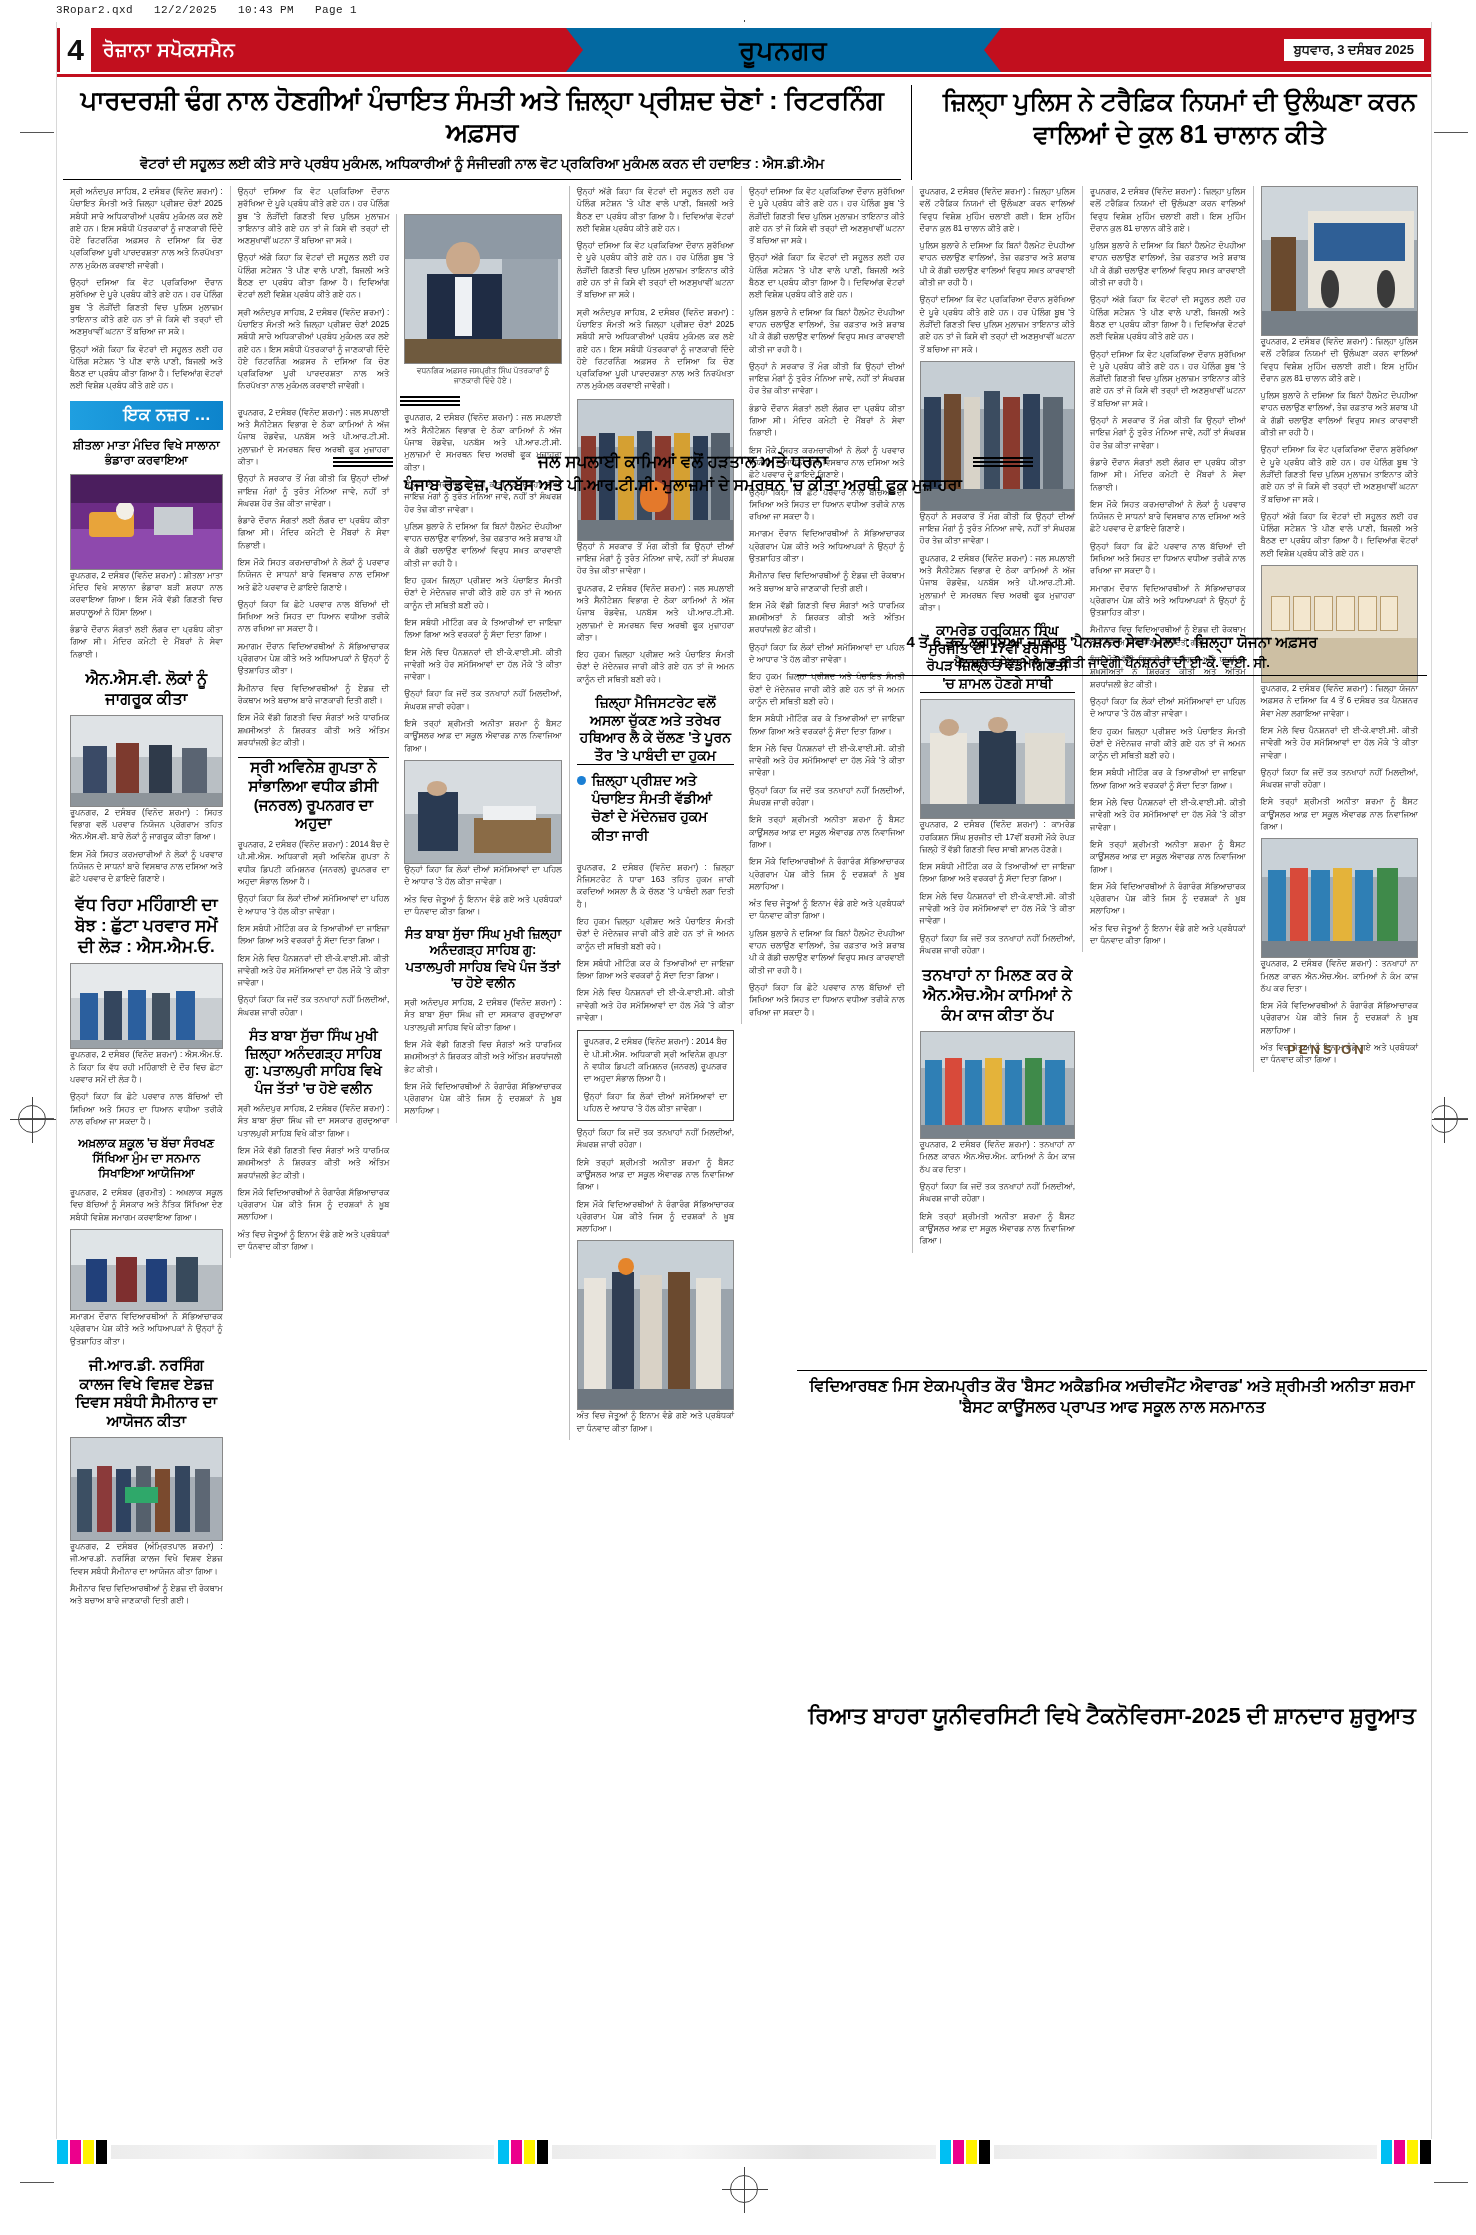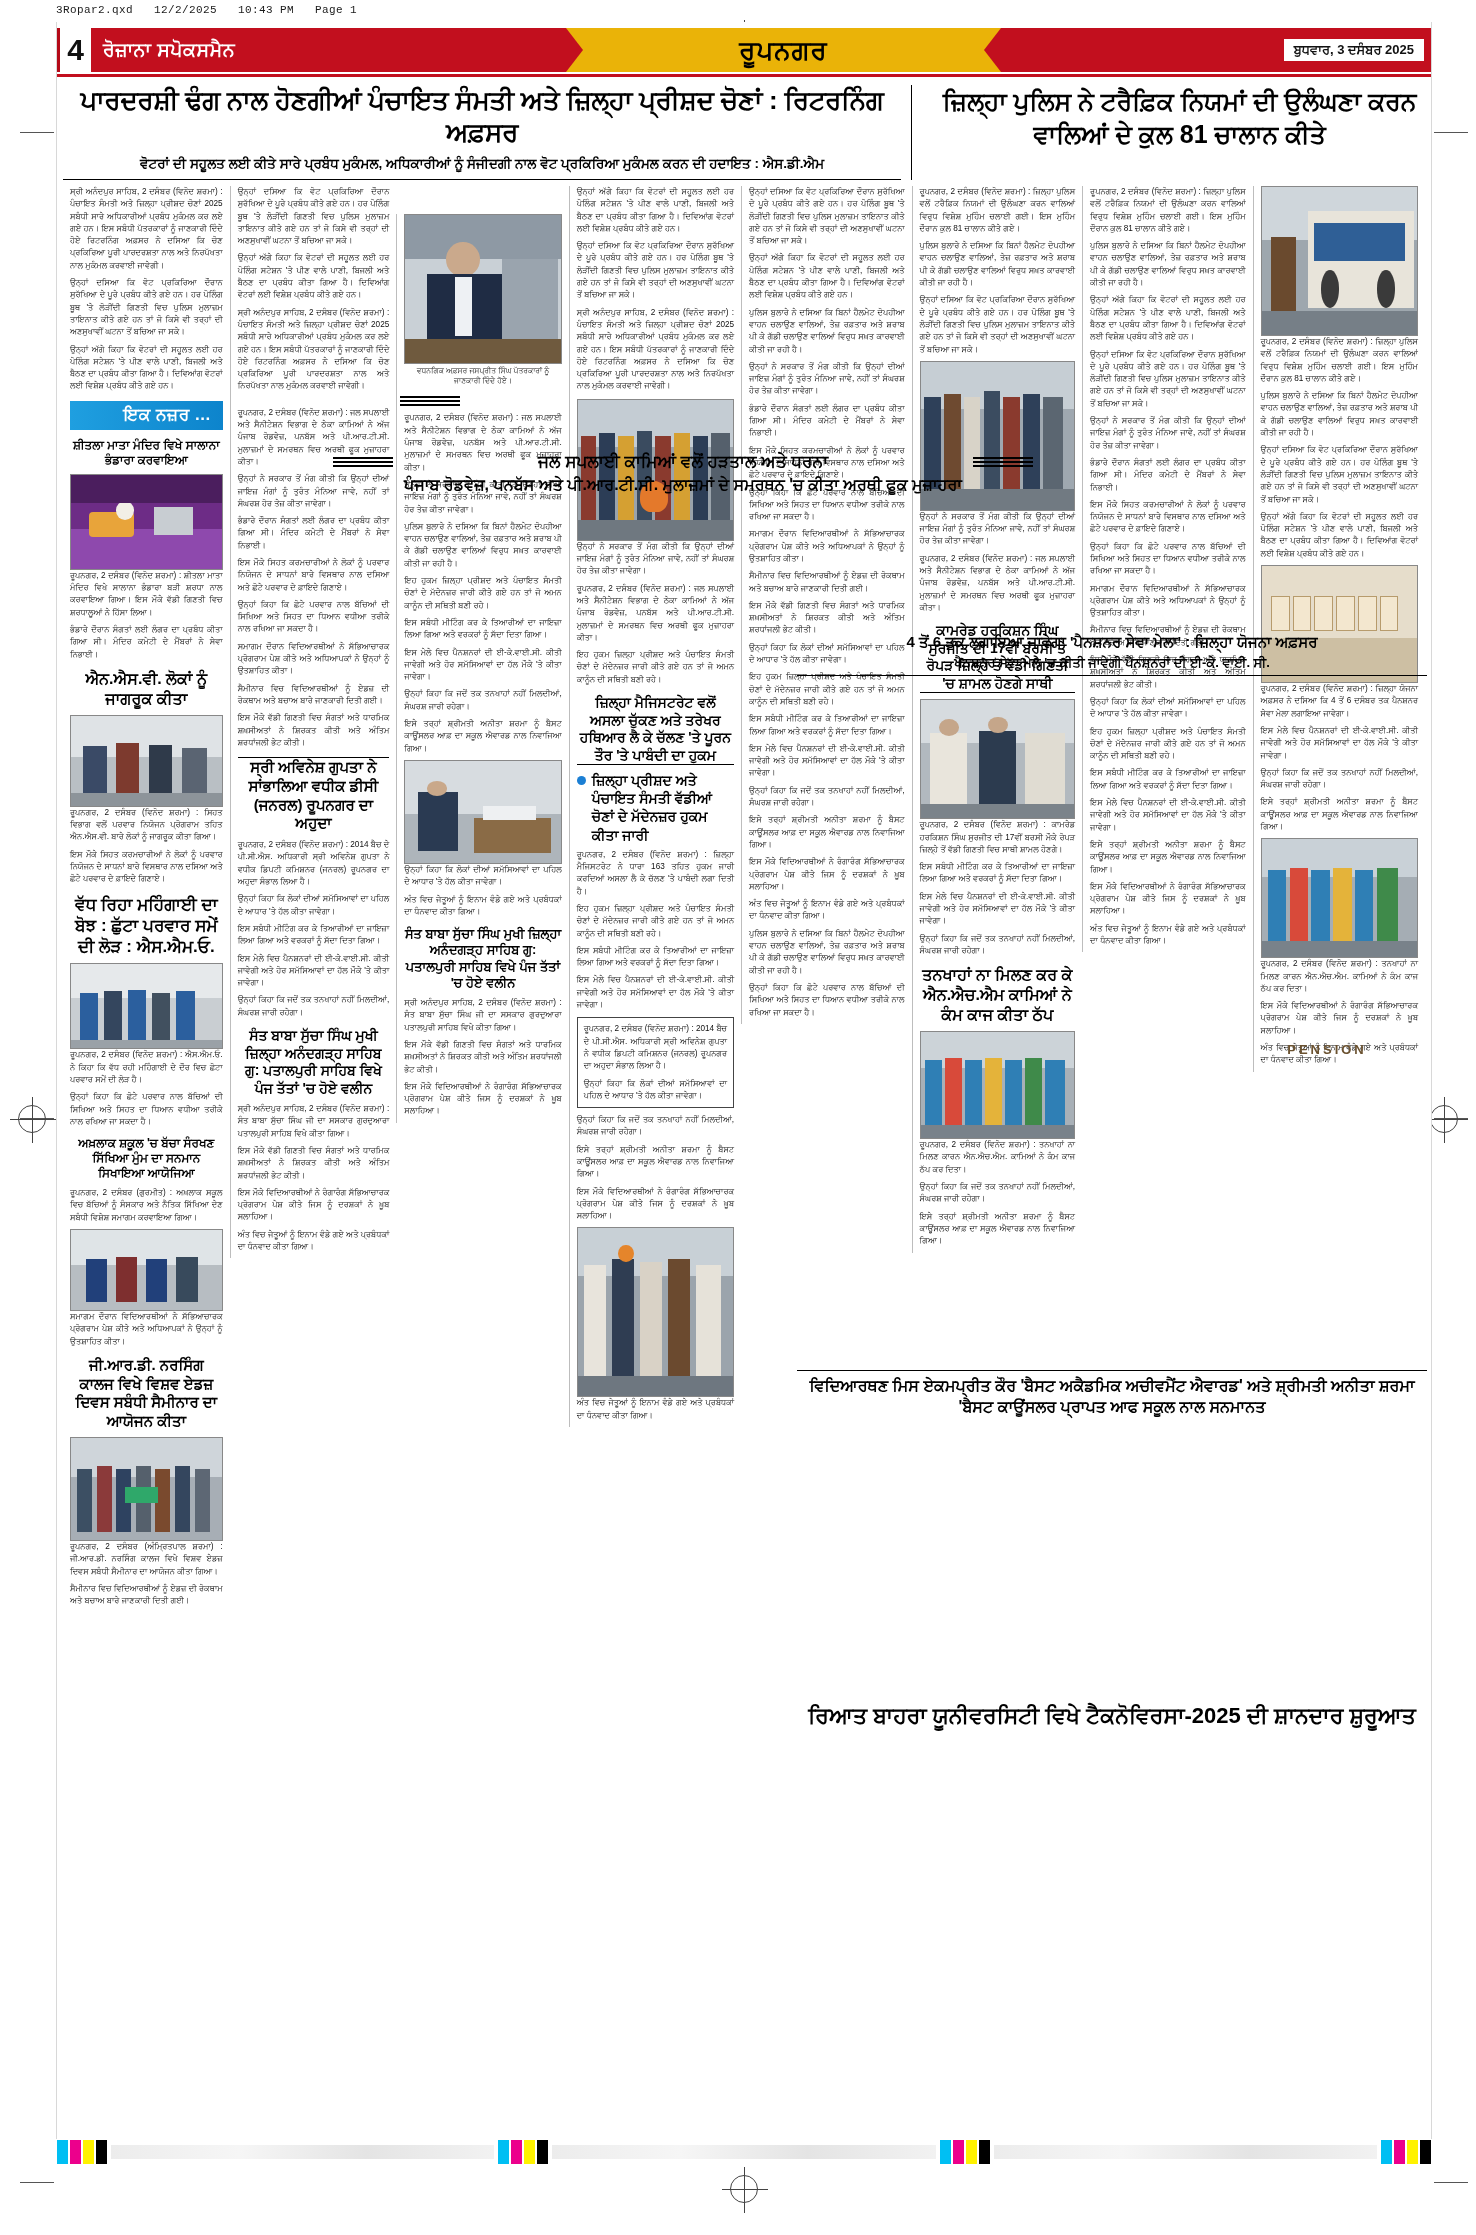--- a/index.html
+++ b/index.html
@@ -56,21 +56,21 @@
     content:""; position:absolute; right:-17px; top:0;
     border-top:22px solid transparent; border-bottom:22px solid transparent;
     border-left:17px solid #c20f1e;
   }
   .mh-brand {
     color:#fff; background:#c20f1e; font-size:19px; font-weight:bold;
     padding:2px 8px; margin-left:4px; letter-spacing:.5px;
     white-space:nowrap;
   }
   .mh-center {
-    flex:1 1 auto; background:#eab308; text-align:center;
+    flex:1 1 auto; background:#0369a1; text-align:center;
     display:flex; align-items:center; justify-content:center;
     color:#000; font-size:26px; font-weight:bold; letter-spacing:1px;
   }
   .mh-red-right {
     flex:0 0 430px; background:#c20f1e; position:relative;
     display:flex; align-items:center; justify-content:flex-end;
   }
   .mh-red-right:before {
     content:""; position:absolute; left:-17px; top:0;
     border-top:22px solid transparent; border-bottom:22px solid transparent;
@@ -149,21 +149,21 @@
     background:linear-gradient(90deg,#1f9fe0 0%,#0d84cc 100%);
     color:#fff; font-size:17px; font-weight:bold;
     text-align:right; padding:4px 12px 5px 0; margin:8px 0 4px;
     letter-spacing:.5px;
   }
 
   
   .dothead {
     display:flex; gap:6px; align-items:flex-start;
     font-size:14px; font-weight:bold; line-height:1.3;
-    margin:6px 0 5px; text-align:left;
+    margin:6px 0 18px; text-align:left;
   }
   .dot {
     flex:0 0 9px; width:9px; height:9px; border-radius:50%;
     background:#1b7fd4; margin-top:5px;
   }
 
   
   .boxed {
     border:1px solid #444; padding:5px 6px; margin-top:6px;
   }

